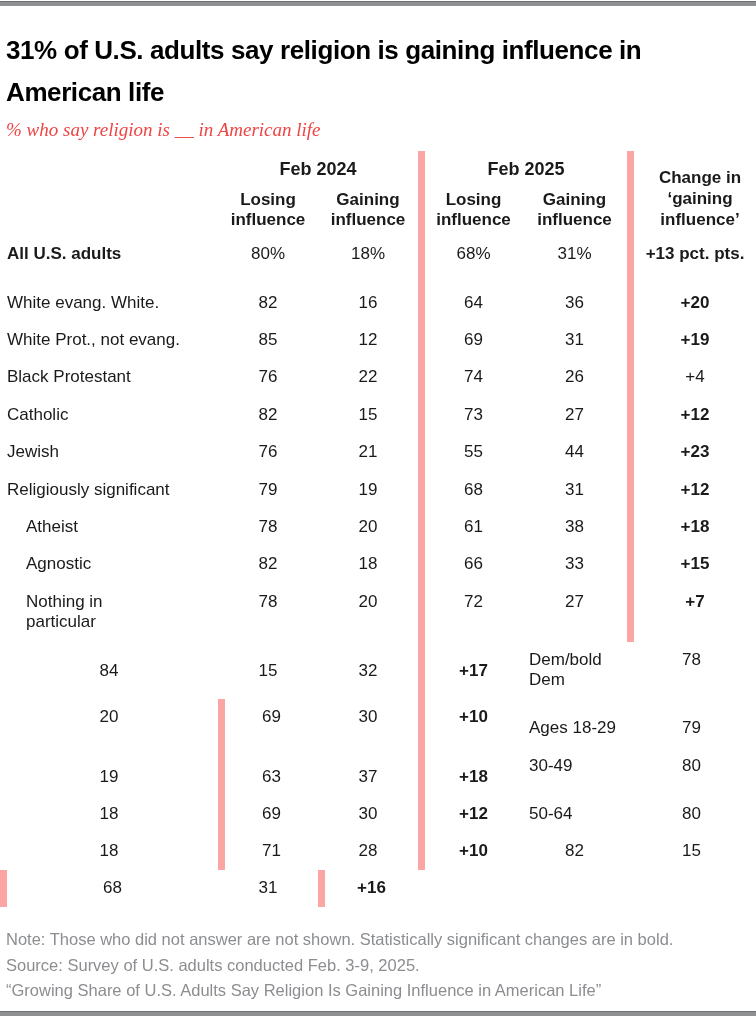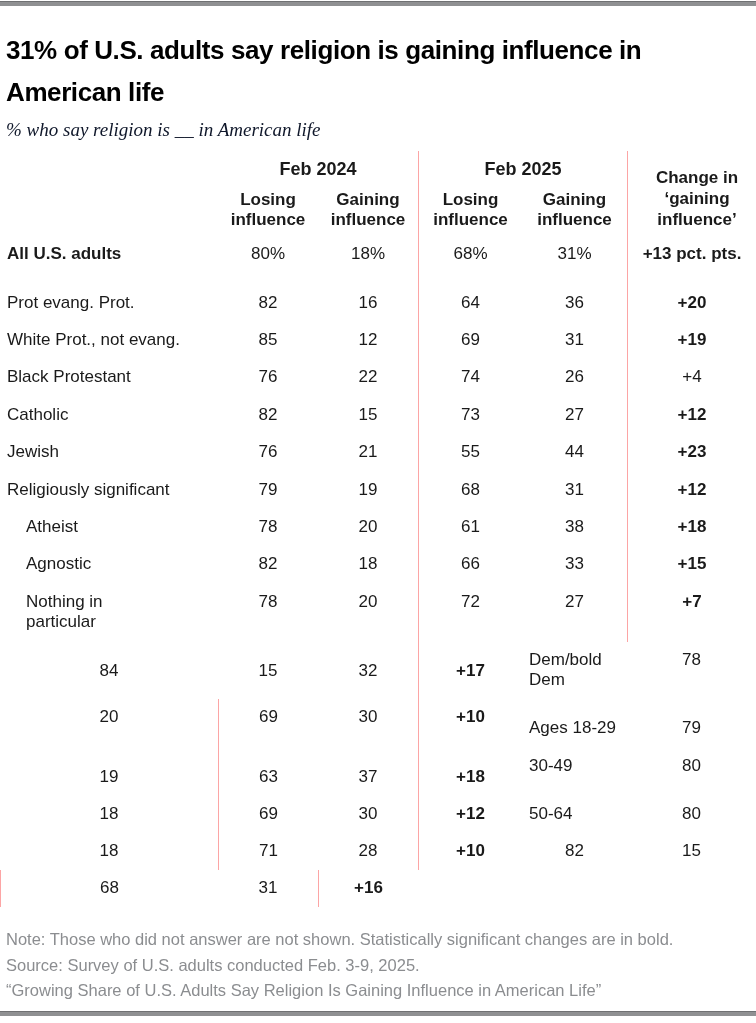--- a/index.html
+++ b/index.html
@@ -9,33 +9,33 @@
   }
   .topbar { position:absolute; top:1px; left:0; width:756px; height:4px; background:#8f9092; border-top:1px solid #6f7072; }
   .bottombar { position:absolute; top:1011px; left:0; width:756px; height:4px; background:#8f9092; border-top:1px solid #6f7072; }
 
   h1.title {
     margin:30px 8px 0 6px; font-size:26px; line-height:1.6; letter-spacing:-0.4px;
     color:#000000; font-weight:bold;
   }
   .subtitle {
     margin:6px 6px 0 6px; font-family:"Liberation Serif", serif; font-style:italic;
-    font-size:19px; color:#0f172a;
+    font-size:19px; color:#ef4444;
   }
 
   .tbl {
     margin-top:10px;
     display:grid;
     grid-template-columns:218px 100px 100px 104px 105px 129px;
     align-items:stretch;
   }
   .c { font-size:17px; color:#1a1a1a; text-align:center; padding:8px 2px 9px 2px; }
   .lbl { text-align:left; padding-left:7px; line-height:1.2; }
   .ind { padding-left:26px; }
-  .bl { border-left:1px solid #fca5a5; }
+  .bl { border-left:7px solid #fca5a5; }
   .bold { font-weight:bold; }
   .gap { padding-top:19px; }
   .narrow { display:inline-block; max-width:104px; }
 
   .hg { font-weight:bold; font-size:18px; display:flex; align-items:flex-end; justify-content:center; padding-bottom:2px; }
   .hsub { font-weight:bold; font-size:17px; line-height:1.18; display:flex; align-items:flex-end; justify-content:center; text-align:center; padding-bottom:6px; }
   .hchange { font-weight:bold; font-size:17px; line-height:1.22; display:flex; align-items:flex-end; justify-content:center; text-align:center; padding:0 6px 6px 6px; }
 
   .footer { margin:20px 6px 0 6px; }
   .footer .fline { font-size:16.5px; color:#8b8d90; line-height:1.55; }
@@ -59,21 +59,21 @@
       <div class="c hsub" style="grid-area: 2 / 2;">Losing influence</div>
       <div class="c hsub" style="grid-area: 2 / 3;">Gaining influence</div>
       <div class="c hsub bl" style="grid-area: 2 / 4;">Losing influence</div>
       <div class="c hsub" style="grid-area: 2 / 5;">Gaining influence</div>
       <div class="c lbl bold"><span>All U.S. adults</span></div>
       <div class="c">80%</div>
       <div class="c">18%</div>
       <div class="c bl">68%</div>
       <div class="c">31%</div>
       <div class="c bl bold">+13 pct. pts.</div>
-      <div class="c lbl gap"><span>Prot evang. Prot.</span></div>
+      <div class="c lbl gap"><span>White evang. White.</span></div>
       <div class="c gap">82</div>
       <div class="c gap">16</div>
       <div class="c bl gap">64</div>
       <div class="c gap">36</div>
       <div class="c bl bold gap">+20</div>
       <div class="c lbl"><span>White Prot., not evang.</span></div>
       <div class="c">85</div>
       <div class="c">12</div>
       <div class="c bl">69</div>
       <div class="c">31</div>

